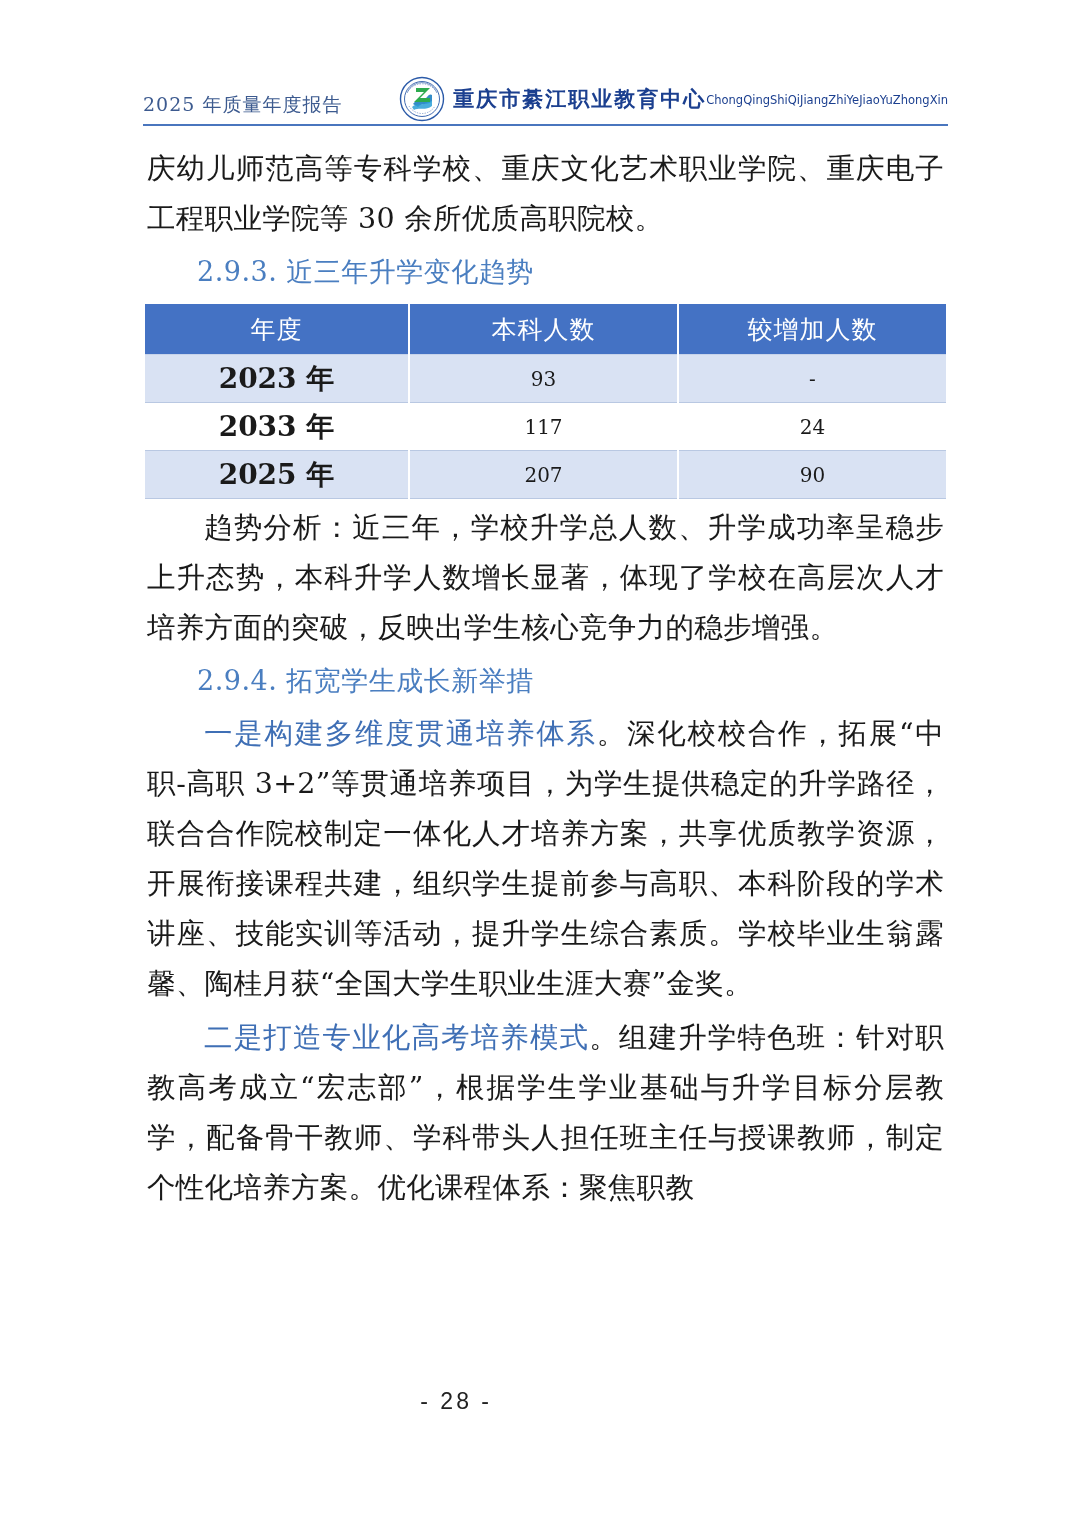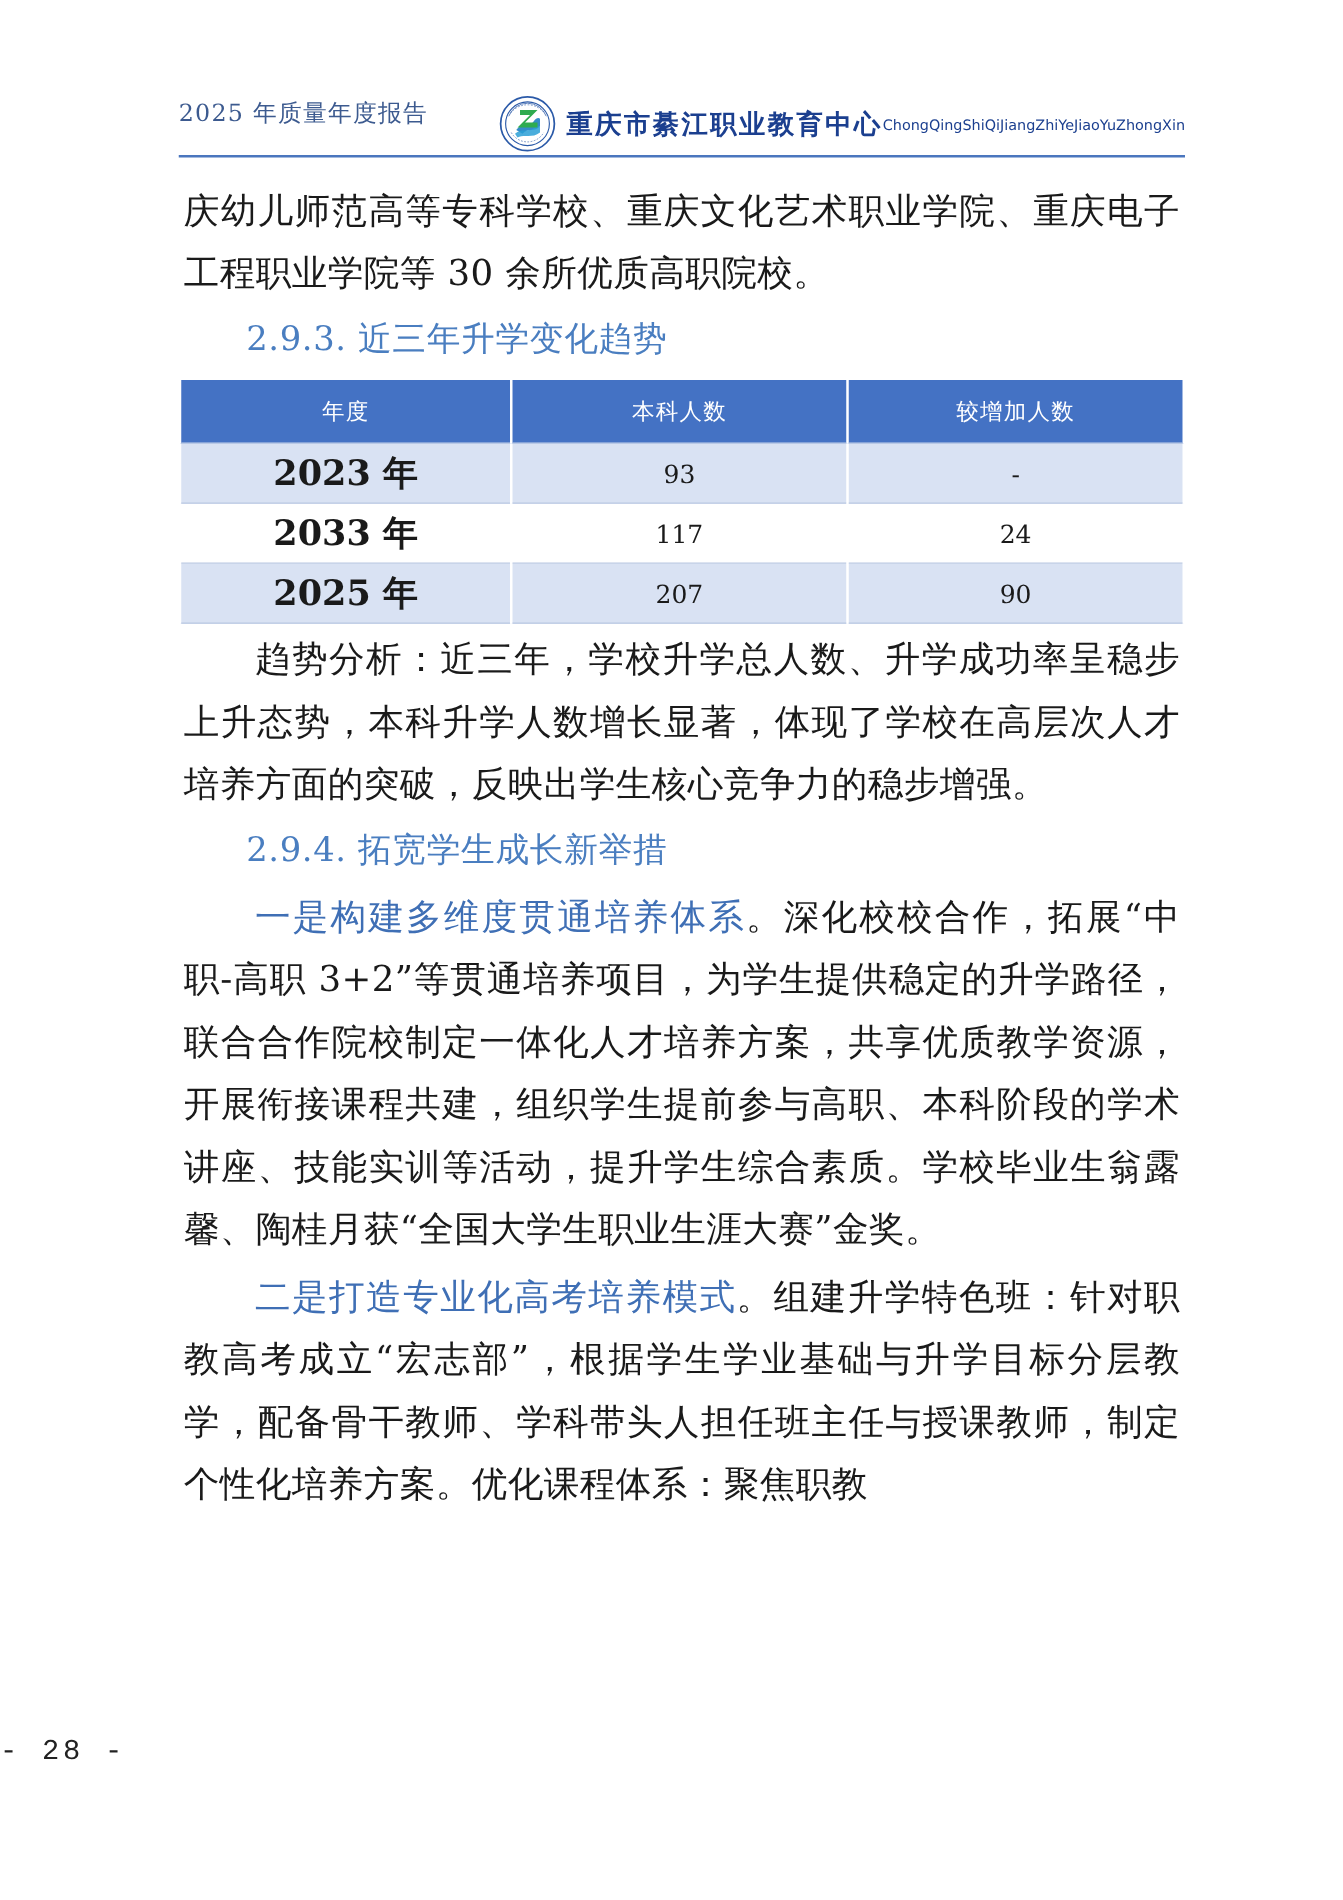--- a/index.html
+++ b/index.html
@@ -29,21 +29,21 @@
     height: 62px;
     display: flex;
     align-items: flex-end;
     justify-content: space-between;
   }
   .header-title {
     font-family: "DejaVu Serif", "Liberation Serif", serif;
     font-size: 19px;
     color: #3c5a8f;
     letter-spacing: 1px;
-    padding-bottom: 20px;
+    padding-bottom: 6px;
     white-space: nowrap;
   }
   .header-brand {
     display: flex;
     align-items: center;
     gap: 8px;
     padding-bottom: 2px;
   }
   .brand-logo {
     width: 46px;
@@ -132,21 +132,21 @@
   table.data-table th,
   table.data-table td {
     text-align: center;
     font-family: "DejaVu Serif", "Liberation Serif", serif;
     border-left: 2px solid #ffffff;
     border-right: 2px solid #ffffff;
   }
   table.data-table th {
     background: #4472c4;
     color: #ffffff;
-    font-size: 18px;
+    font-size: 25px;
     font-weight: normal;
     height: 48px;
     letter-spacing: 1px;
     border-bottom: 1px solid #c7d3ea;
   }
   table.data-table td {
     font-size: 20px;
     height: 45px;
     color: #1a1a1a;
     border-bottom: 1px solid #b9c8e2;
@@ -157,25 +157,26 @@
   }
   table.data-table tr.band-a td { background: #d9e2f3; }
   table.data-table tr.band-b td { background: #ffffff; }
 
   
   .page-number {
     position: absolute;
     left: 0;
     top: 1388px;
     width: 460px;
-    text-align: left;
-    font-family: Liberation Mono, monospace;
+    text-align: right;
+    font-family: Liberation Sans, sans-serif;
     font-size: 23px;
     color: #222222;
     letter-spacing: 3px;
+    padding-left: 32px;
   }
 </style>
 </head>
 <body>
 
 <div class="page">
 
   <div class="page-header">
     <div class="header-title">2025 年质量年度报告</div>
 

